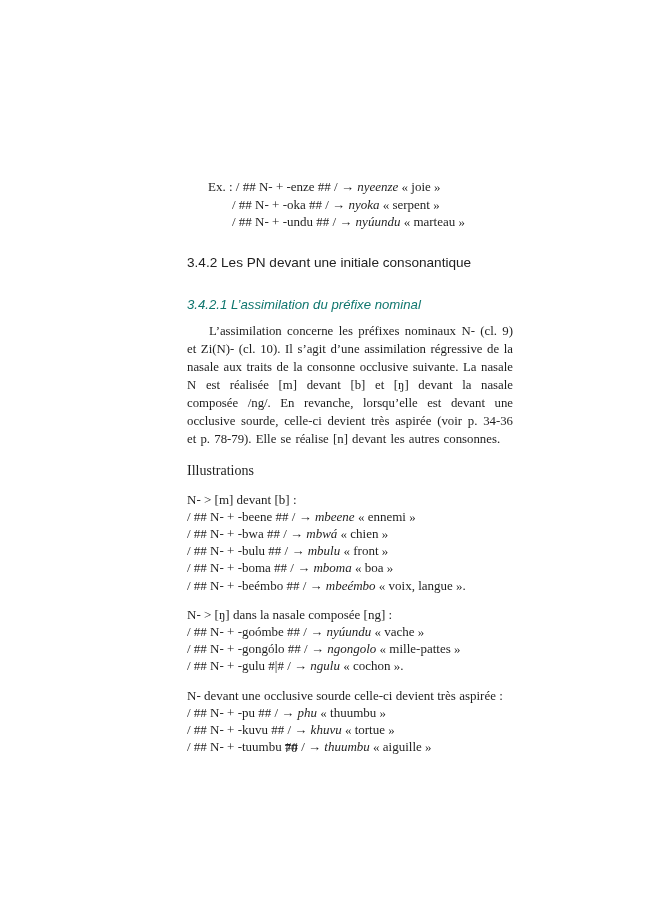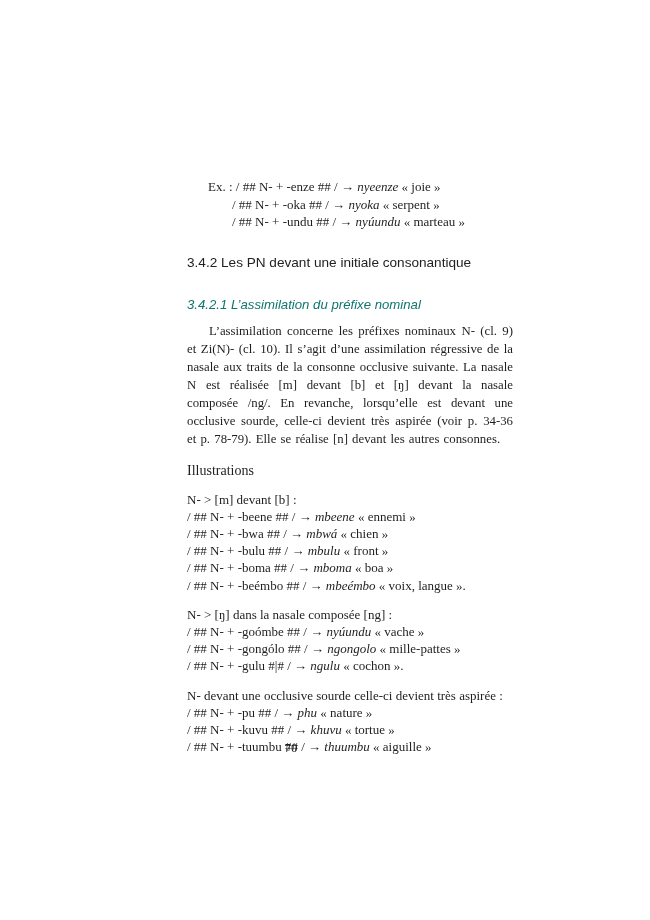--- a/index.html
+++ b/index.html
@@ -117,21 +117,21 @@
 
     <div class="group">
       <div class="group-header">N- &gt; [ŋ] dans la nasale composée [ng] :</div>
       <div class="rule-line"><span>/ ## N- + -goómbe ## / → </span><span class="ital">nyúundu</span><span> « vache »</span></div>
       <div class="rule-line"><span>/ ## N- + -gongólo ## / → </span><span class="ital">ngongolo</span><span> « mille-pattes »</span></div>
       <div class="rule-line"><span>/ ## N- + -gulu #|# / → </span><span class="ital">ngulu</span><span> « cochon ».</span></div>
     </div>
 
     <div class="group">
       <div class="group-header">N- devant une occlusive sourde celle-ci devient très aspirée :</div>
-      <div class="rule-line"><span>/ ## N- + -pu ## / → </span><span class="ital">phu</span><span> « nature »</span></div>
+      <div class="rule-line"><span>/ ## N- + -pu ## / → </span><span class="ital">phu</span><span> « thuumbu »</span></div>
       <div class="rule-line"><span>/ ## N- + -kuvu ## / → </span><span class="ital">khuvu</span><span>  « tortue »</span></div>
       <div class="rule-line"><span>/ ## N- + -tuumbu ## / → </span><span class="ital">thuumbu</span><span> « aiguille »</span></div>
     </div>
 
   </div>
 
   <div class="page-number">70</div>
 </div>
 
 </body></html>

